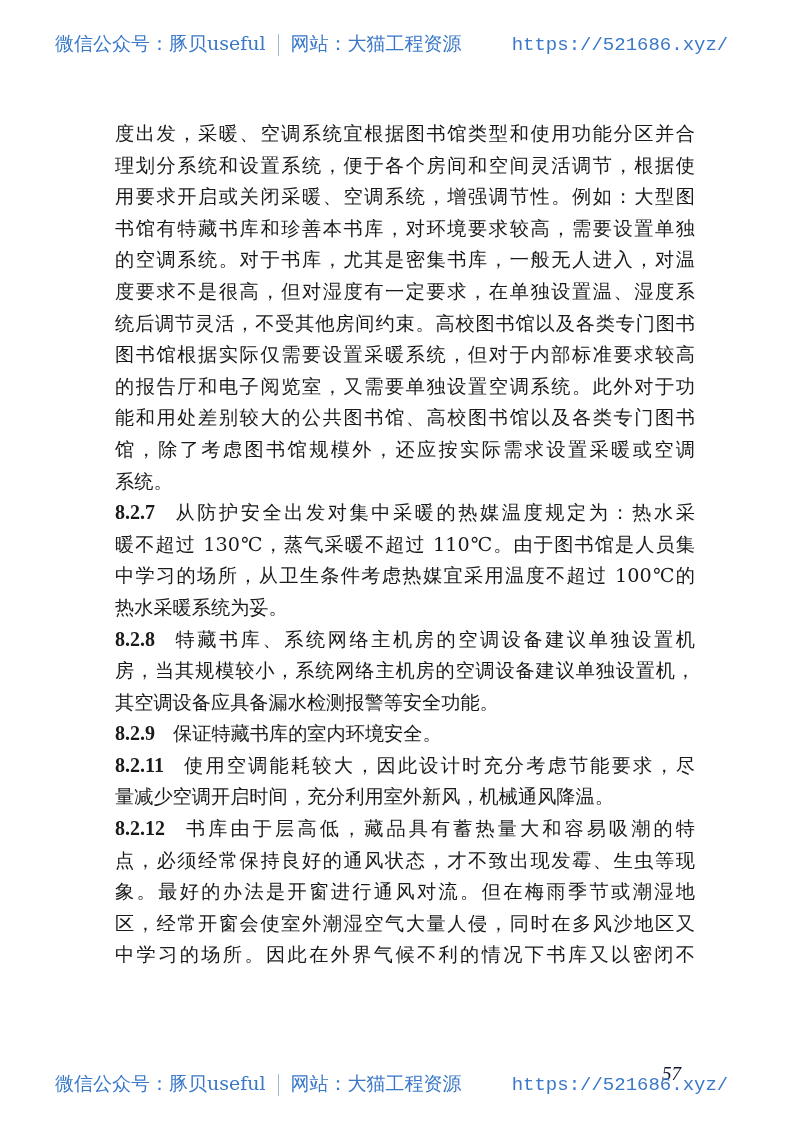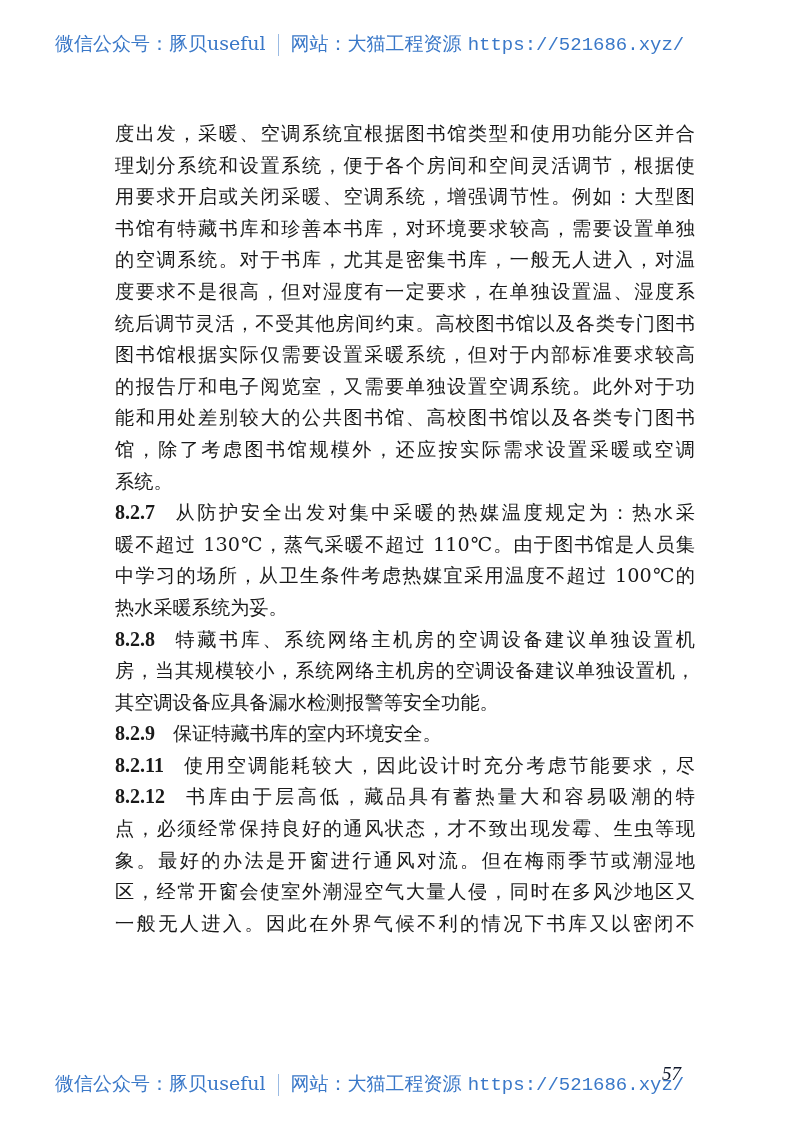--- a/index.html
+++ b/index.html
@@ -6,21 +6,21 @@
   body {
     width: 800px; height: 1145px; background: #ffffff; position: relative; overflow: hidden;
     font-family: "DejaVu Serif", "Liberation Serif", serif;
   }
   .watermark {
     position: absolute; left: 55px; width: 700px; height: 30px;
     color: #3a78c8; font-size: 19px; line-height: 30px; white-space: nowrap;
     font-family: "DejaVu Serif", "Liberation Serif", serif; letter-spacing: 0px;
   }
   .watermark .sep { display: inline-block; width: 1px; height: 22px; background: #9bbbe3; vertical-align: middle; margin: 0 12px; }
-  .watermark .url { font-family: "Liberation Mono", "DejaVu Sans Mono", monospace; font-size: 19px; }
+  .watermark .url { font-family: "Liberation Mono", "DejaVu Sans Mono", monospace; font-size: 19px; margin-left: 44px; }
   .wm-top { top: 28px; }
   .wm-bottom { top: 1068px; }
   .content {
     position: absolute; left: 115px; top: 118px; width: 580px;
     color: #1a1a1a; font-size: 19.2px; line-height: 31.6px;
     font-family: "DejaVu Serif", "Liberation Serif", serif;
   }
   .line { height: 31.6px; white-space: nowrap; text-align: justify; text-align-last: justify; overflow: visible; }
   .line.last { text-align-last: left; }
   .line.indent { padding-left: 38px; }
@@ -68,28 +68,29 @@
     <div class="line">房，当其规模较小，系统网络主机房的空调设备建议单独设置机，</div>
     <div class="line last">其空调设备应具备漏水检测报警等安全功能。</div>
   </div>
 
   <div>
     <div class="line last"><span class="sec">8.2.9</span><span>保证特藏书库的室内环境安全。</span></div>
   </div>
 
   <div>
     <div class="line"><span class="sec">8.2.11</span><span>使用空调能耗较大，因此设计时充分考虑节能要求，尽</span></div>
+    <div class="line last">量减少空调开启时间，充分利用室外新风，机械通风降温。</div>
   </div>
 
   <div>
     <div class="line"><span class="sec">8.2.12</span><span>书库由于层高低，藏品具有蓄热量大和容易吸潮的特</span></div>
     <div class="line">点，必须经常保持良好的通风状态，才不致出现发霉、生虫等现</div>
     <div class="line">象。最好的办法是开窗进行通风对流。但在梅雨季节或潮湿地</div>
     <div class="line">区，经常开窗会使室外潮湿空气大量人侵，同时在多风沙地区又</div>
-    <div class="line">一般无人进入。因此在外界气候不利的情况下书库又以密闭不</div>
+    <div class="line">中学习的场所。因此在外界气候不利的情况下书库又以密闭不</div>
   </div>
 </div>
 
 <div class="pagenum">57</div>
 
 <div class="watermark wm-bottom">
   <span>微信公众号：豚贝useful</span><span class="sep"></span><span>网站：大猫工程资源</span>
   <span class="url">https://521686.xyz/</span>
 </div>
 

